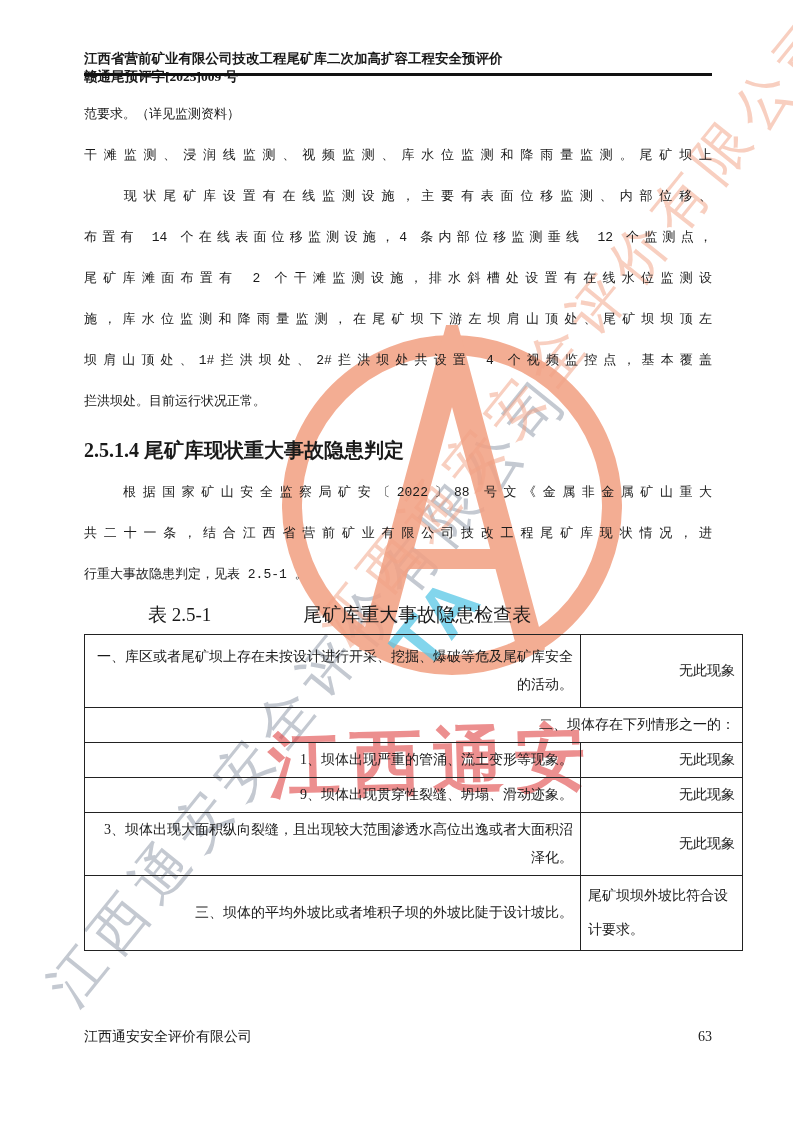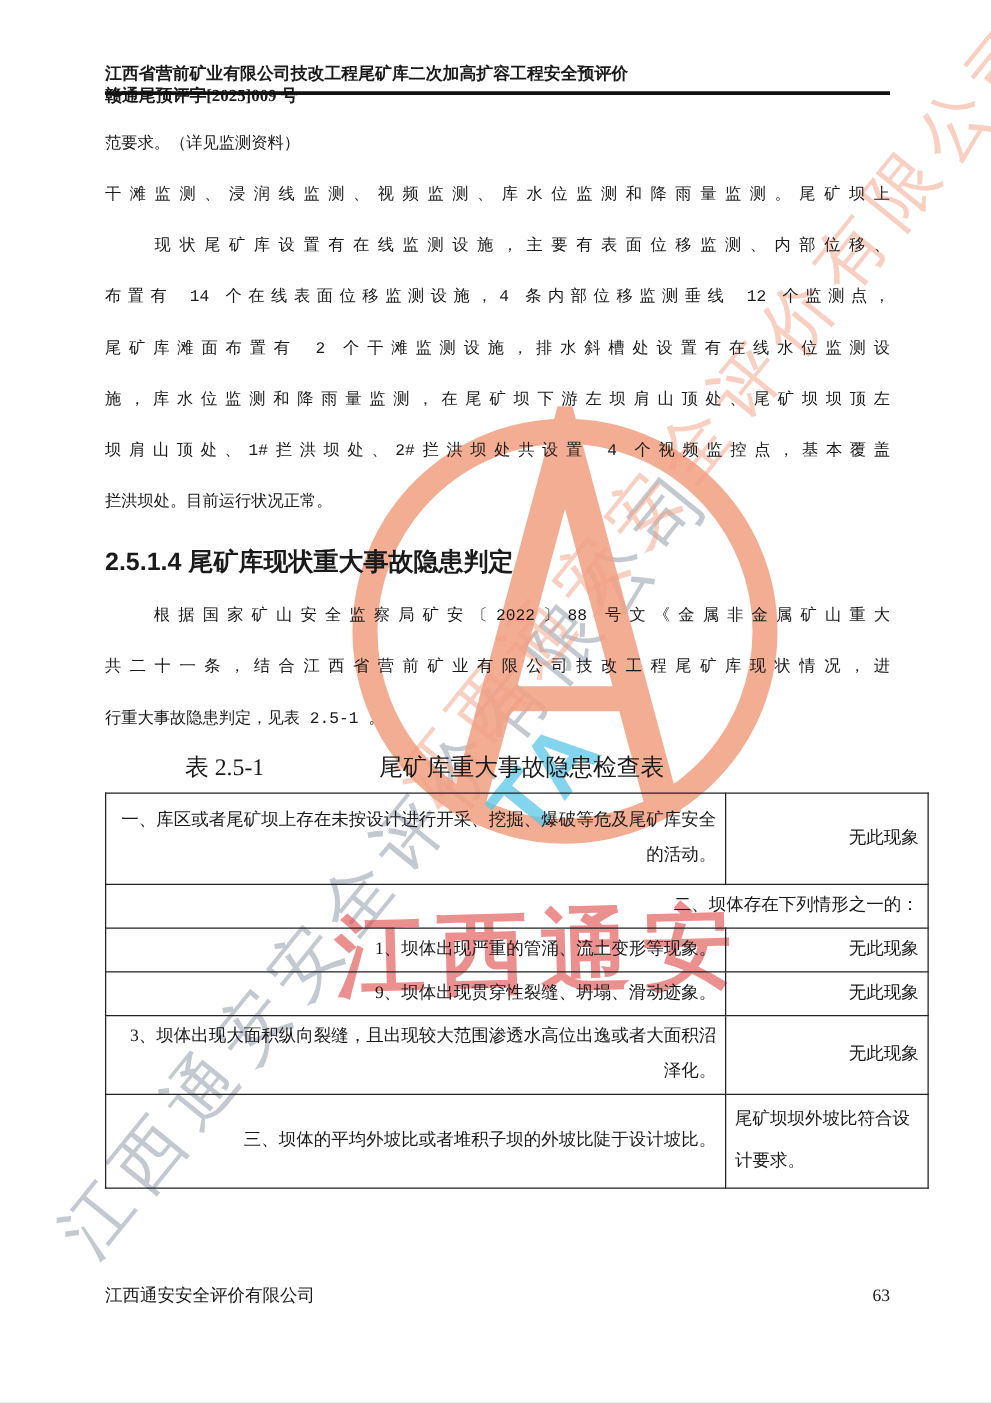--- a/index.html
+++ b/index.html
@@ -47,21 +47,21 @@
     display:flex; justify-content:space-between; align-items:baseline;
     font-size:14px;
   }
 
   
   .content { position:absolute; z-index:2; left:84px; top:94px; width:628px; }
   .para { font-size:13px; line-height:41px;font-family:Liberation Mono, monospace; }
   .line { min-height:41px; }
   .line.fill { text-align:justify; text-align-last:justify; }
   .sec-heading {
-    font-family:Liberation Sans, sans-serif;
+    font-family:Liberation Serif, serif;
     font-weight:bold; font-size:20px; line-height:44px; margin-top:6px;
   }
   .tbl-caption {
     display:flex; align-items:baseline; font-size:19px; line-height:34px;
     padding-left:64px; margin-top:3px;
   }
   .tbl-caption .cap-title { margin-left:92px; }
 
   
   table.checklist {

